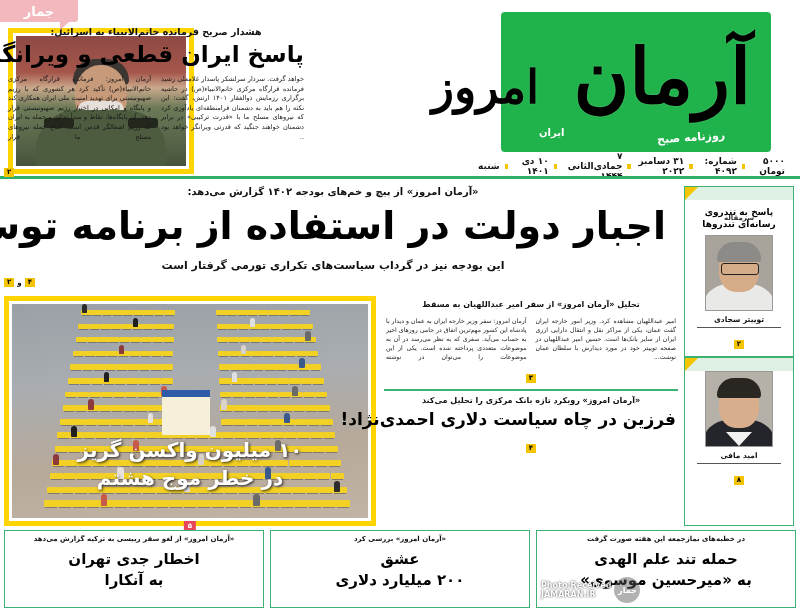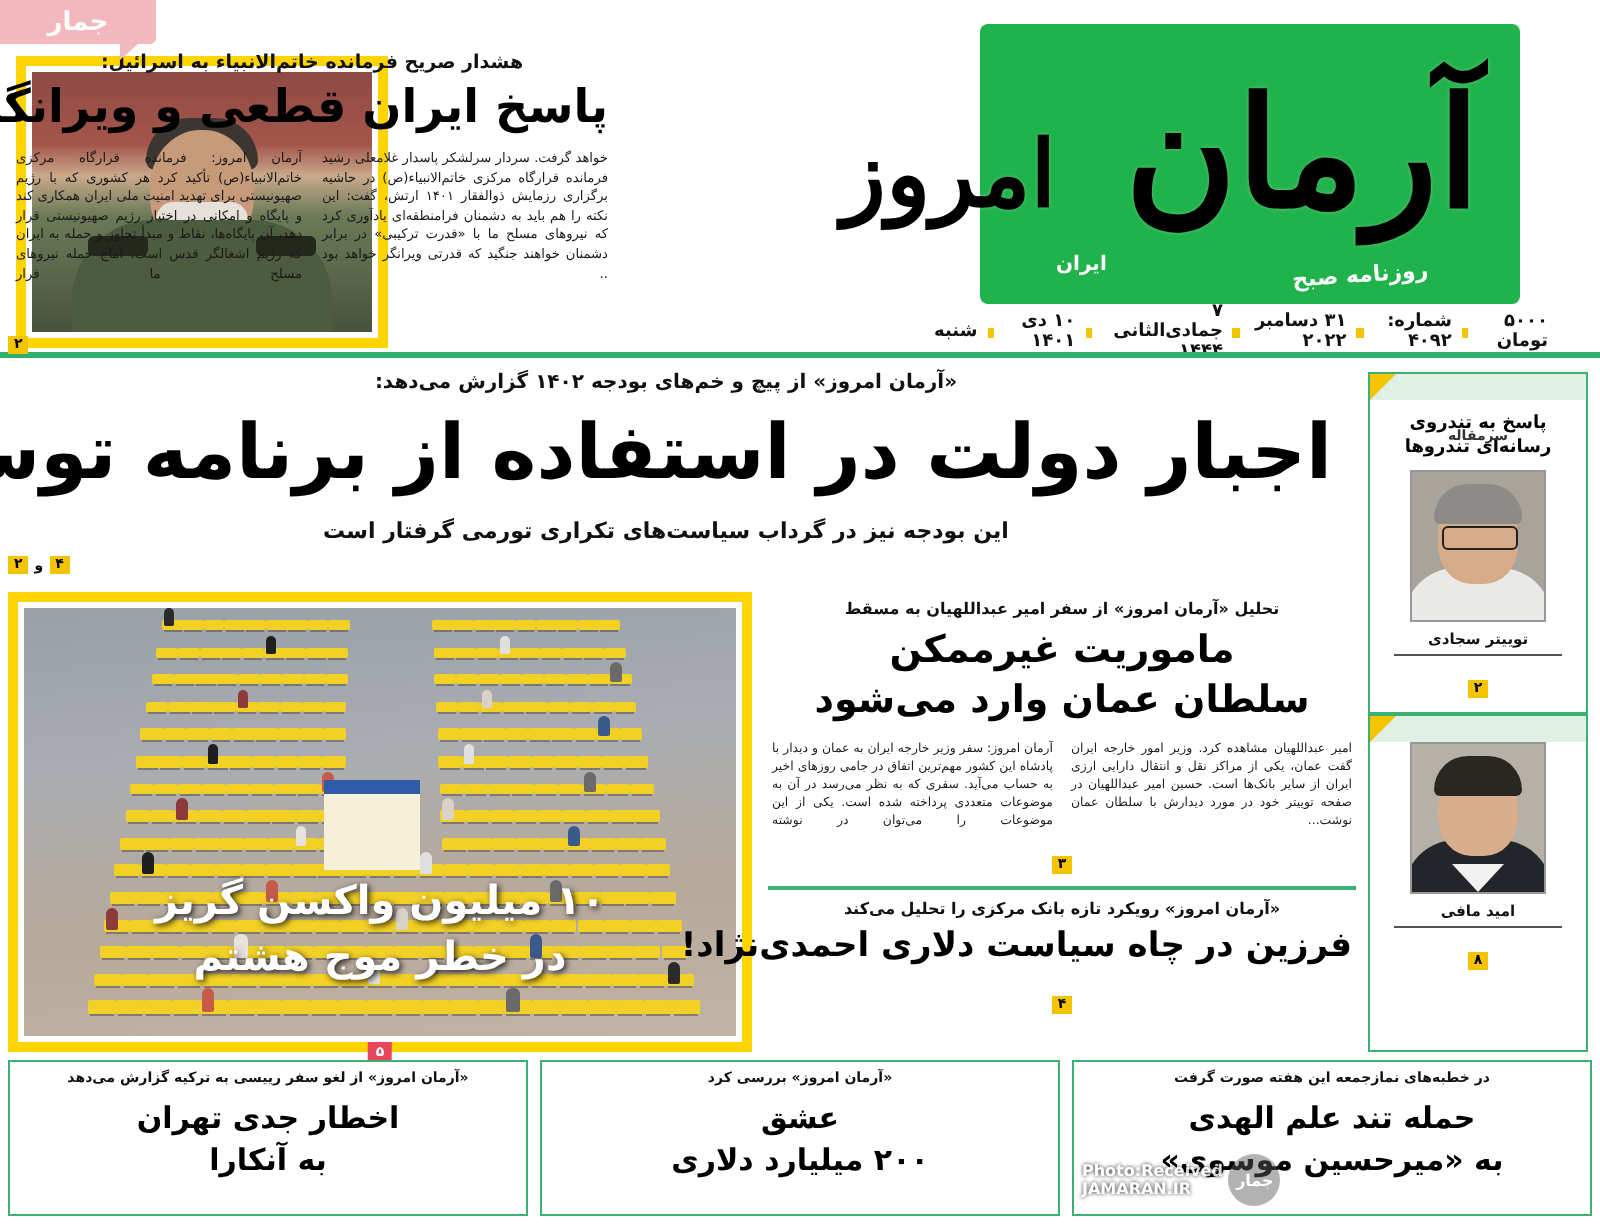--- a/index.html
+++ b/index.html
@@ -24,21 +24,21 @@
     color:#ffffff;font-size:13px;font-weight:bold;letter-spacing:1px;
   }
   .jamar-tail{
     position:absolute;left:60px;top:22px;width:0;height:0;
     border-left:9px solid #f2b8bd;border-bottom:8px solid transparent;
     z-index:40;
   }
 
   
   .masthead{
-    position:absolute;right:12px;top:0;width:325px;height:170px;
+    position:absolute;right:1px;top:0;width:325px;height:170px;
   }
   .logo-box{
     position:absolute;right:28px;top:12px;width:270px;height:140px;
     background:#1db954;background:#20b24b;border-radius:4px;
   }
   .logo-script{
     position:absolute;right:20px;top:6px;width:250px;height:120px;
     color:#000;font-family:"DejaVu Serif","Liberation Serif",serif;
     font-size:76px;font-weight:bold;line-height:118px;
     text-align:center;white-space:nowrap;
@@ -688,24 +688,20 @@
         <div>۱۰ میلیون واکسن گریز</div>
         <div>در خطر موج هشتم</div>
       </div>
     </div>
     <span class="big-pm">۵</span>
   </div>
 
   <div class="mid">
     <div class="mid-story">
       <div class="mid-kicker">تحلیل «آرمان امروز» از سفر امیر عبداللهیان به مسقط</div>
-      <div class="mid-title">
-        <div>ماموریت غیرممکن</div>
-        <div>سلطان عمان وارد می‌شود</div>
-      </div>
       <div class="mid-cols">
         <div class="mid-col">امیر عبداللهیان مشاهده کرد. وزیر امور خارجه ایران گفت عمان، یکی از مراکز نقل و انتقال دارایی ارزی ایران از سایر بانک‌ها است. حسین امیر عبداللهیان در صفحه توییتر خود در مورد دیدارش با سلطان عمان نوشت...</div>
         <div class="mid-col">آرمان امروز: سفر وزیر خارجه ایران به عمان و دیدار با پادشاه این کشور مهم‌ترین اتفاق در جامی روزهای اخیر به حساب می‌آید. سفری که به نظر می‌رسد در آن به موضوعات متعددی پرداخته شده است. یکی از این موضوعات را می‌توان در نوشته</div>
       </div>
       <div class="mid-pm">
         <span class="pagemark">۳</span>
       </div>
     </div>
 
     <div class="mid-rule"></div>

